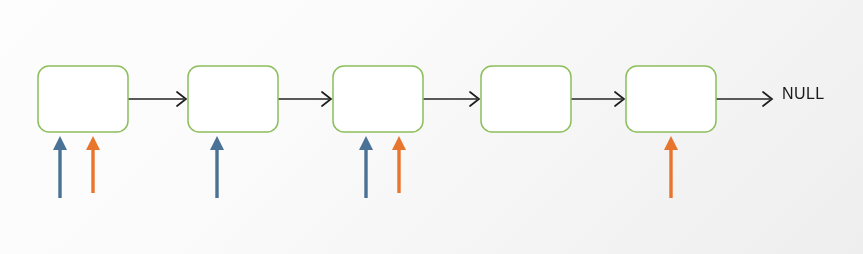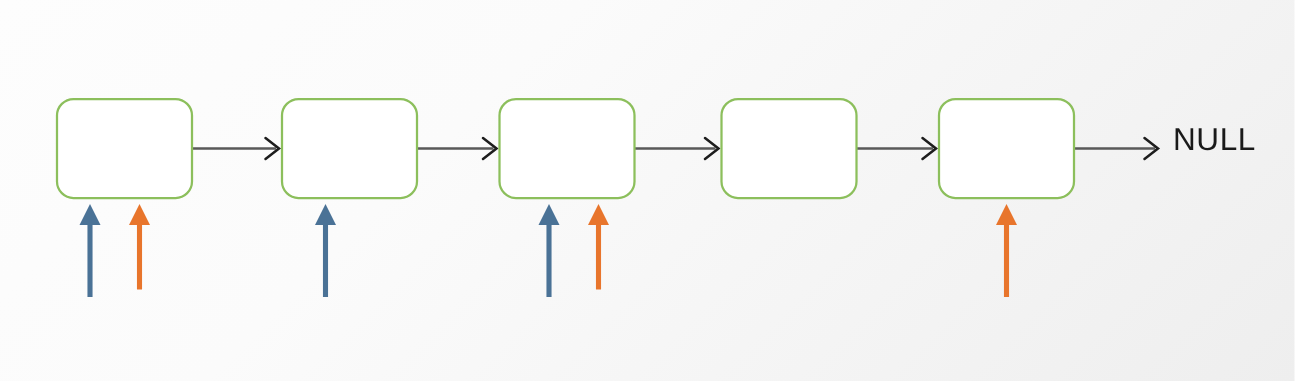--- a/index.html
+++ b/index.html
@@ -22,21 +22,21 @@
   #diagram-canvas svg {
     position: absolute;
     top: 0;
     left: 0;
     display: block;
   }
   .null-label {
     position: absolute;
     left: 782px;
     top: 83px;
-    font-size: 21px;
+    font-size: 16px;
     line-height: 22px;
     color: #1a1a1a;
     letter-spacing: 0.4px;
     white-space: nowrap;
     font-family: "Liberation Sans", sans-serif;
   }
 </style>
 </head>
 <body>
 

